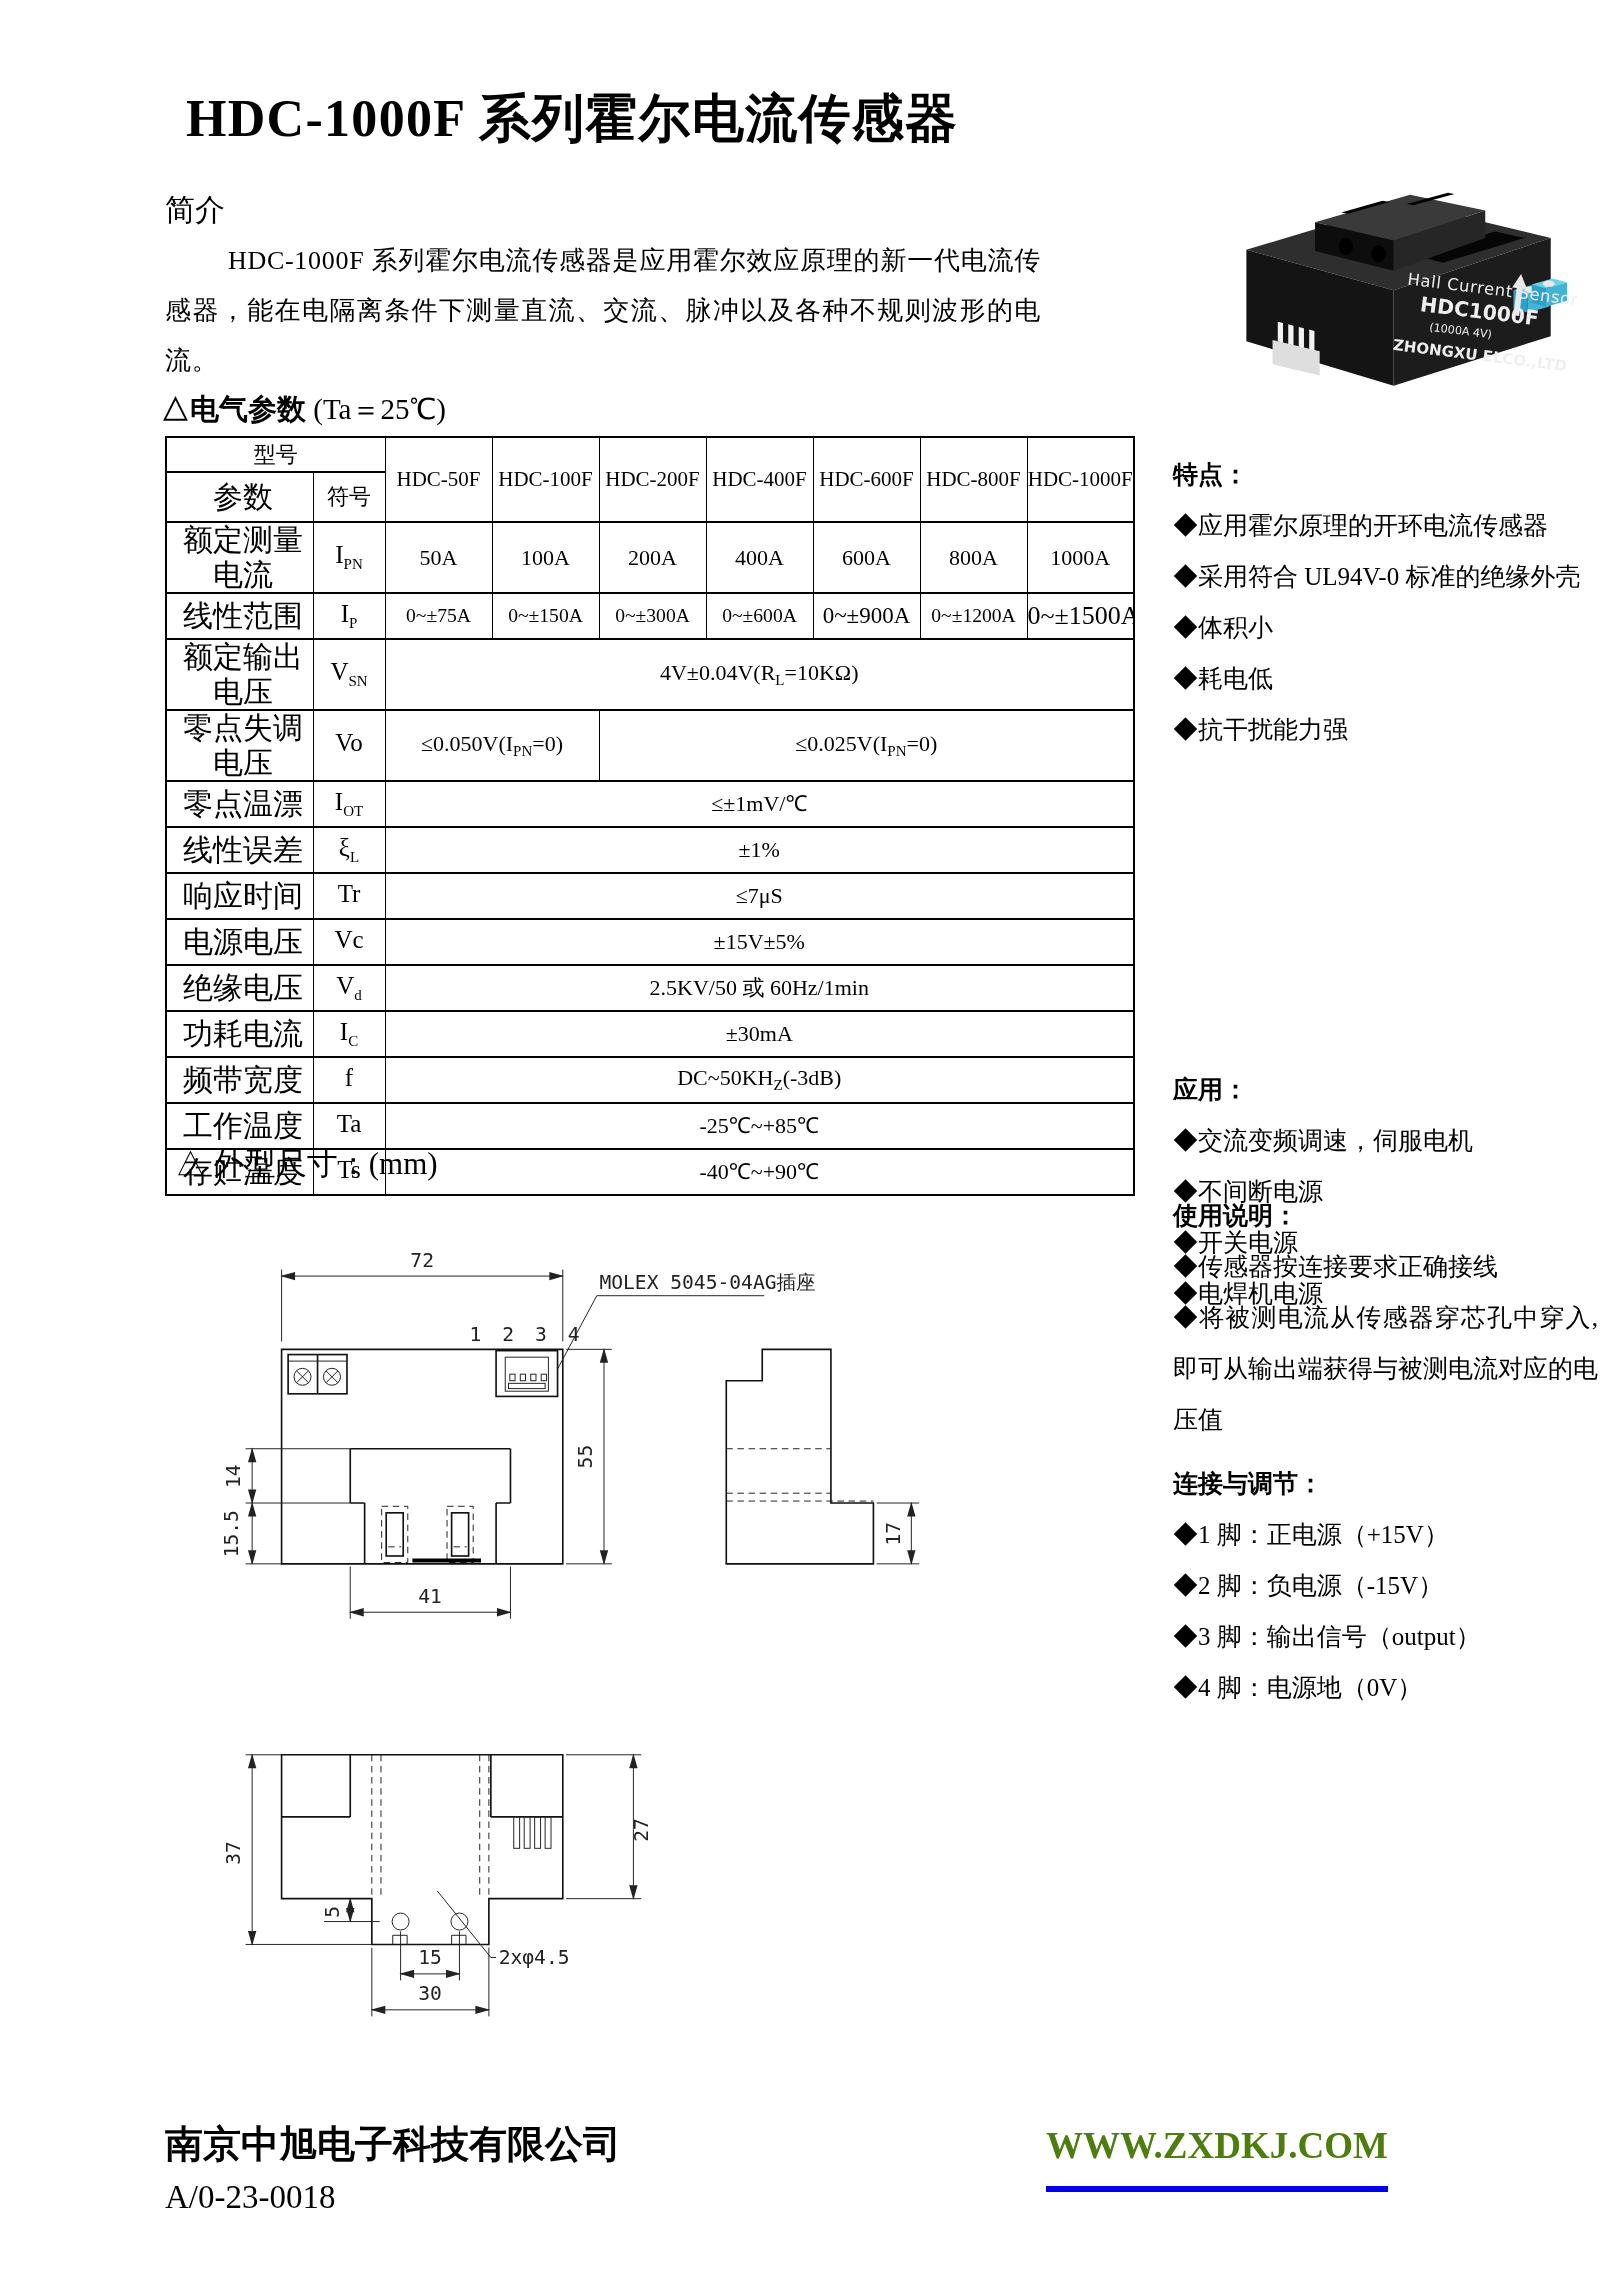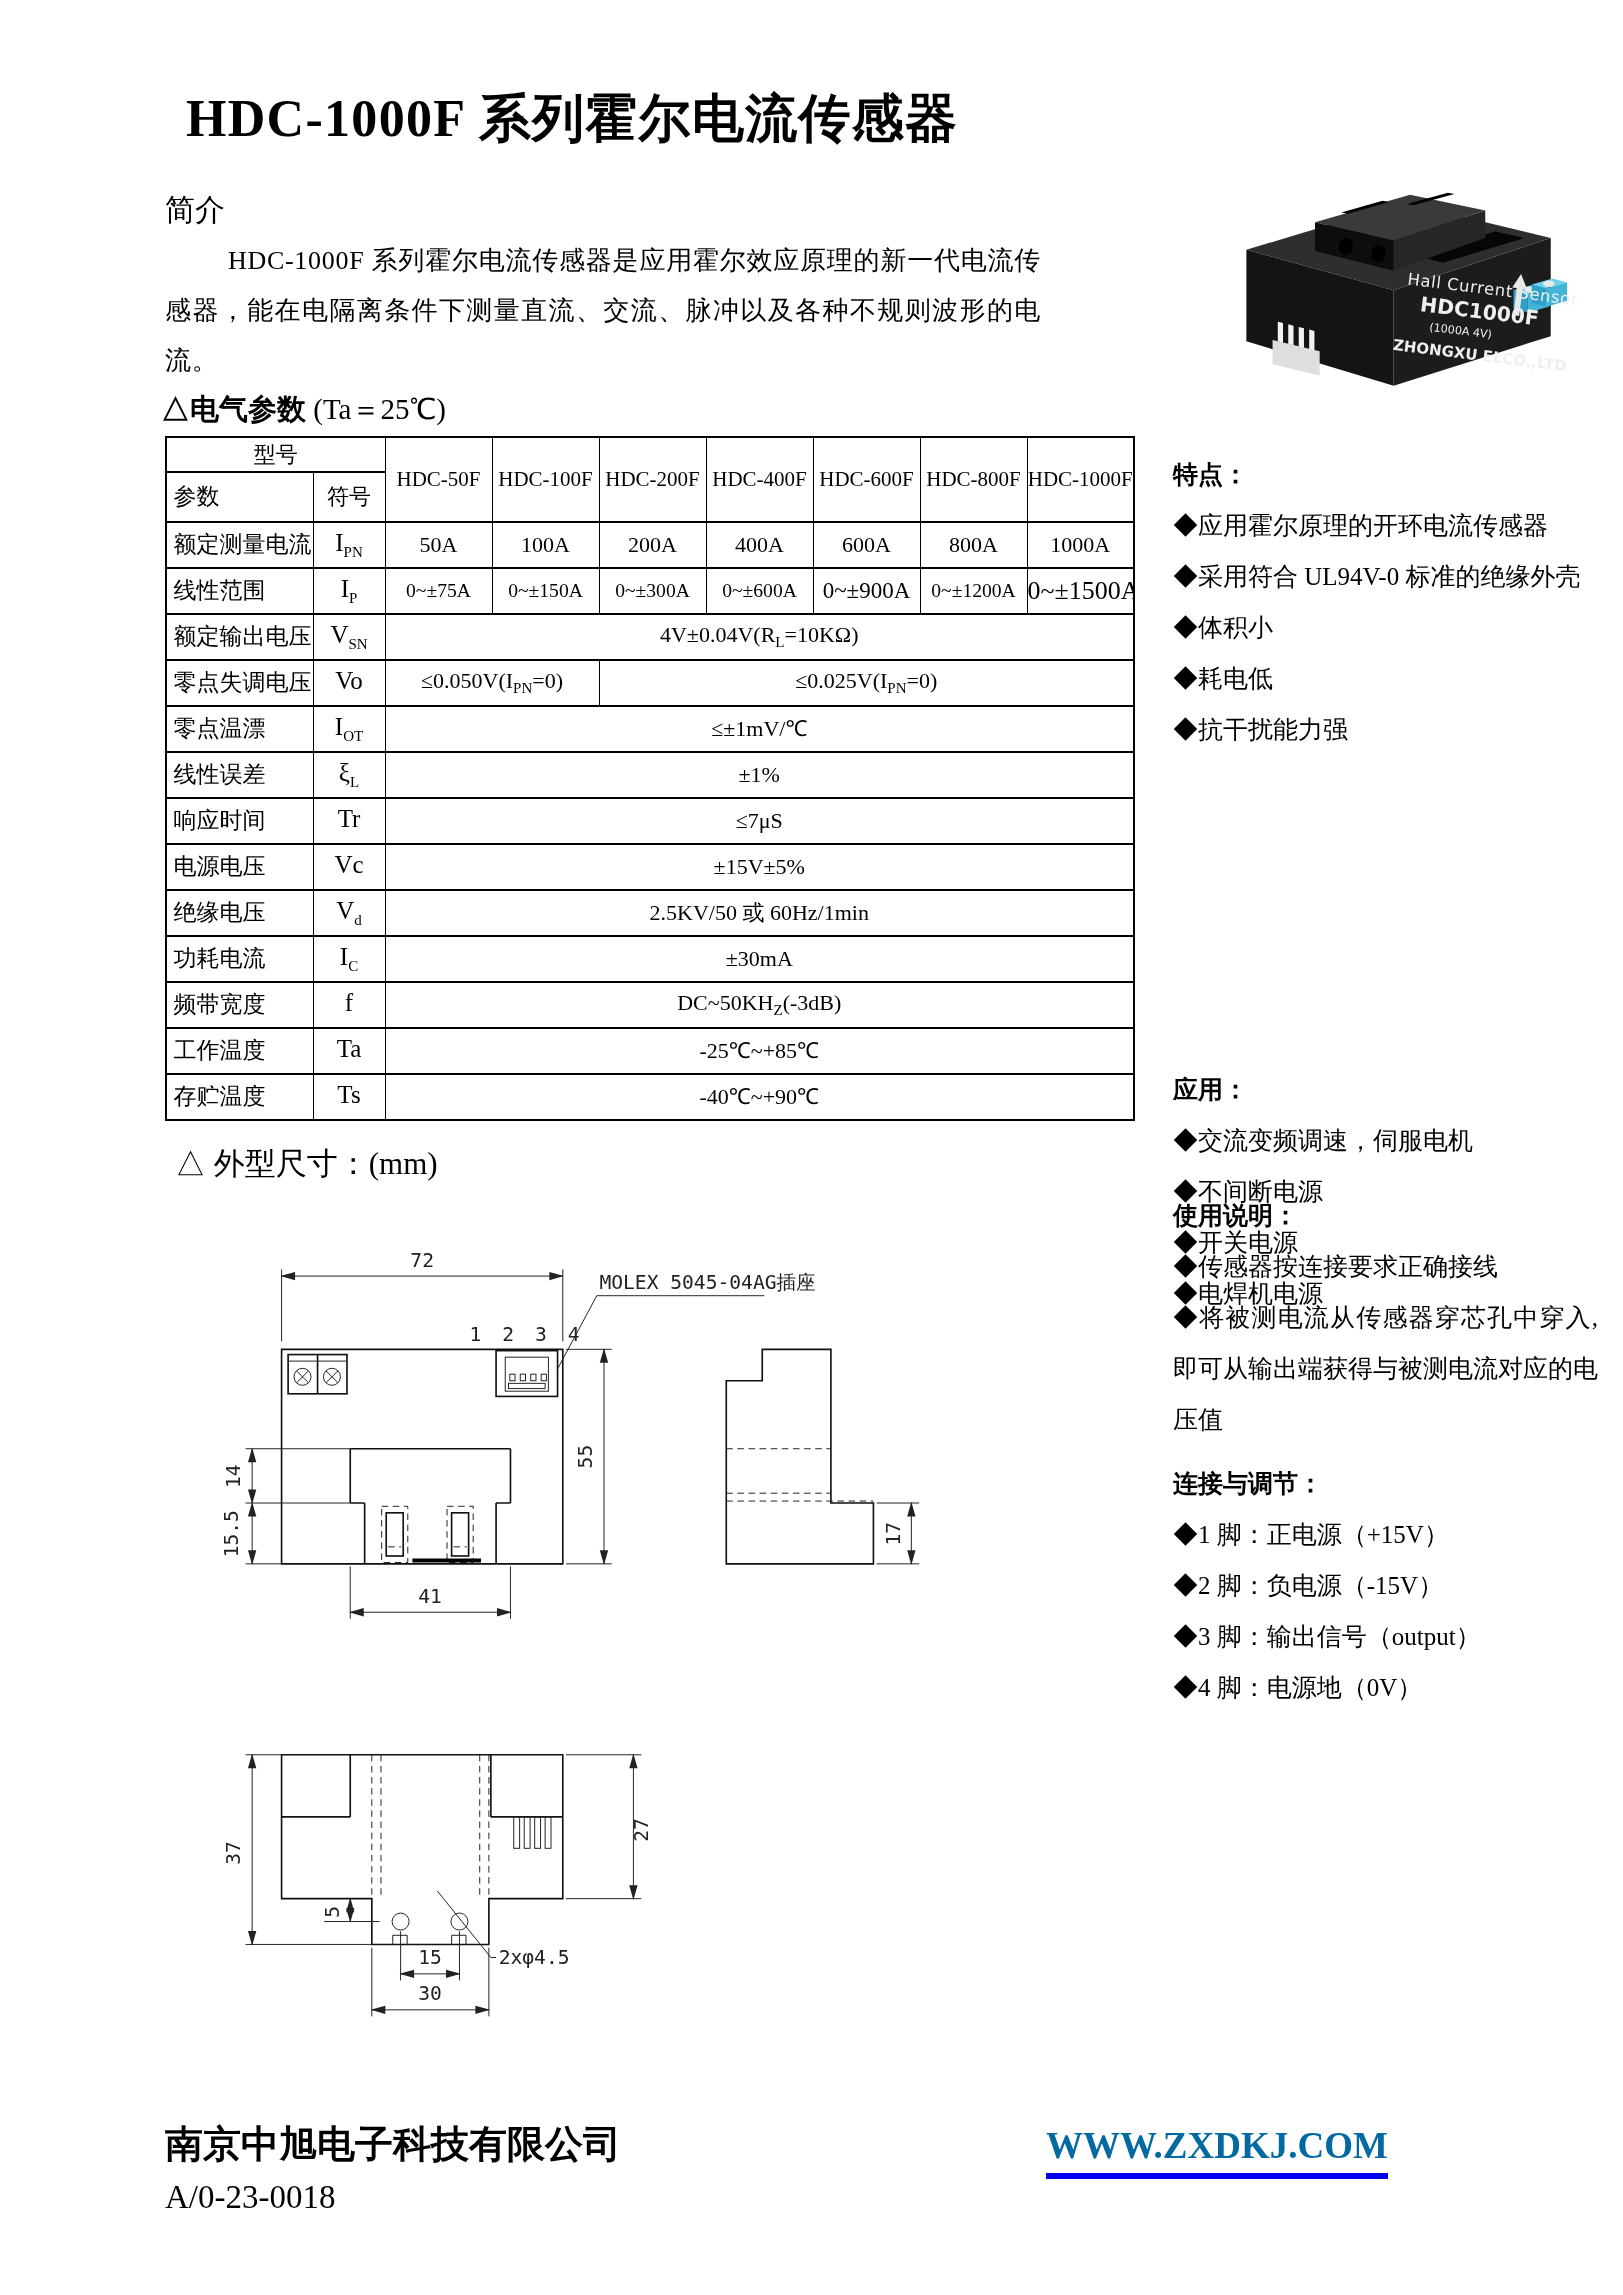--- a/index.html
+++ b/index.html
@@ -16,42 +16,42 @@
   #params-h .bd{font-weight:bold}
 
   #ptable{position:absolute;left:165px;top:436px;border-collapse:collapse;
           table-layout:fixed;width:970px;border:2.6px solid #000}
   #ptable td{border:1.3px solid #000;border-top-width:2.6px;border-bottom-width:2.6px;
           text-align:center;vertical-align:middle;font-size:22px;padding:0;
           overflow:hidden;line-height:1.15}
   #ptable tr{height:46px}
   #ptable tr.h1{height:35px}
   #ptable tr.h2{height:50px}
-  #ptable td.lab{text-align:left;padding-left:6.5px;font-size:23px}
+  #ptable td.lab{text-align:center;padding-left:6.5px;font-size:30px}
   #ptable td.sym{font-size:25px}
   #ptable td.mod{font-size:21px}
   #ptable sub{font-size:15px}
 
   .sb{position:absolute;left:1173px;width:425px;font-size:25px;line-height:51px}
   .sb .hd{font-weight:bold}
   .sb .it{text-align:justify}
   #sb-features{top:449px}
   #sb-apps{top:1064px}
   #sb-usage{top:1190px}
   #sb-conn{top:1458px}
 
   #dims-h{left:175px;top:1143px;font-size:31px;font-weight:normal;white-space:nowrap}
 
   #photo{left:1207px;top:145px}
   #drawing{left:183px;top:1212px}
 
   #company{left:165px;top:2119px;font-size:38px;font-weight:bold;white-space:nowrap}
   #docnum{left:165px;top:2179px;font-size:33px;font-weight:normal;white-space:nowrap}
-  #site{left:1046px;top:2124px;font-size:37px;font-weight:bold;color:#0369a1;
-        border-bottom:6.5px solid #0000EE;padding-bottom:6px;text-decoration:none;white-space:nowrap}
+  #site{left:1046px;top:2124px;font-size:37px;font-weight:bold;color:#4d7c0f;
+        border-bottom:6.5px solid #0000EE;padding-bottom:19px;text-decoration:none;white-space:nowrap}
 
   svg .thin{stroke:#222;stroke-width:1.5;fill:none}
   svg .med{stroke:#111;stroke-width:2.5;fill:none}
   svg .dash{stroke-dasharray:10 7}
   svg .dtext{font-family:"DejaVu Sans Mono",monospace;font-size:30px;fill:#222}
   svg .ptext{font-family:"DejaVu Sans",sans-serif;fill:#efefef}
 </style>
 </head>
 <body>
 

